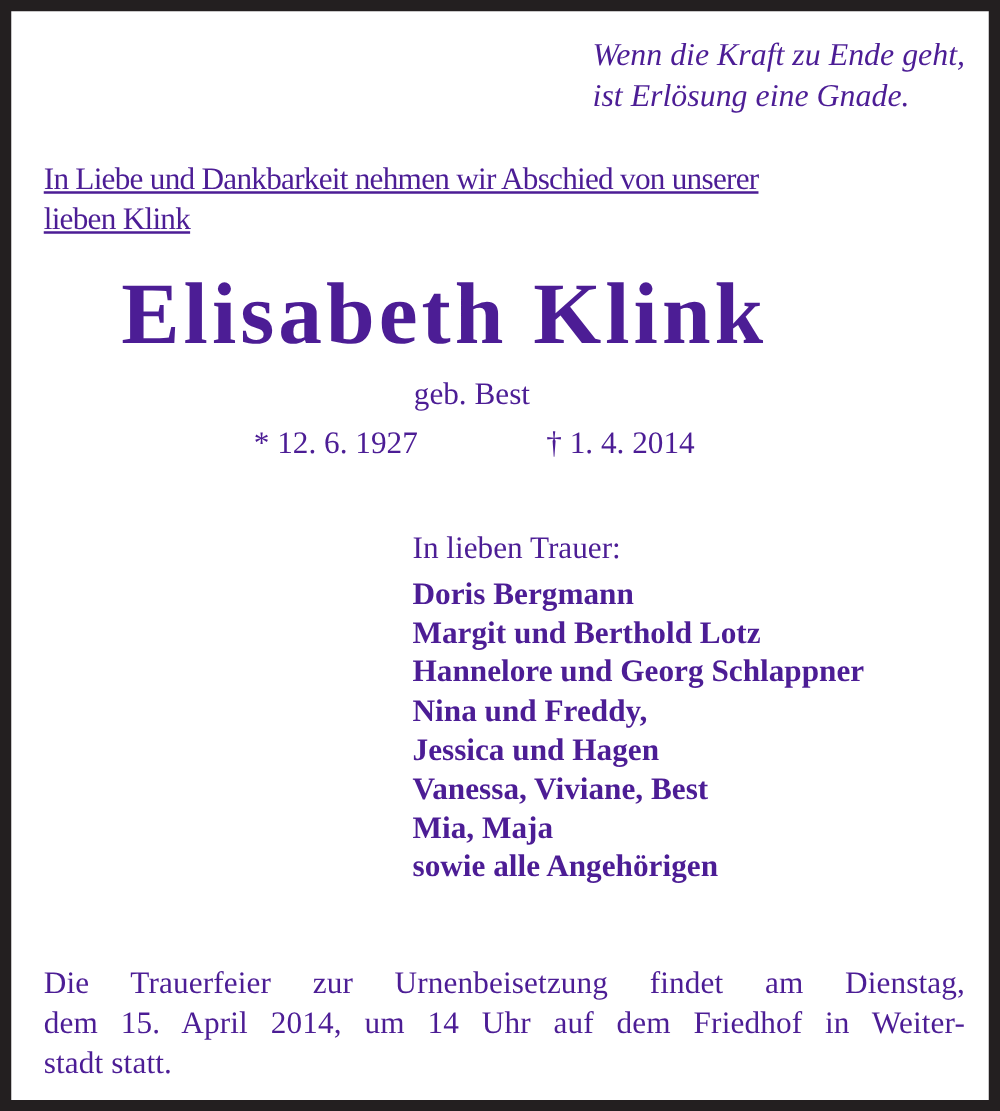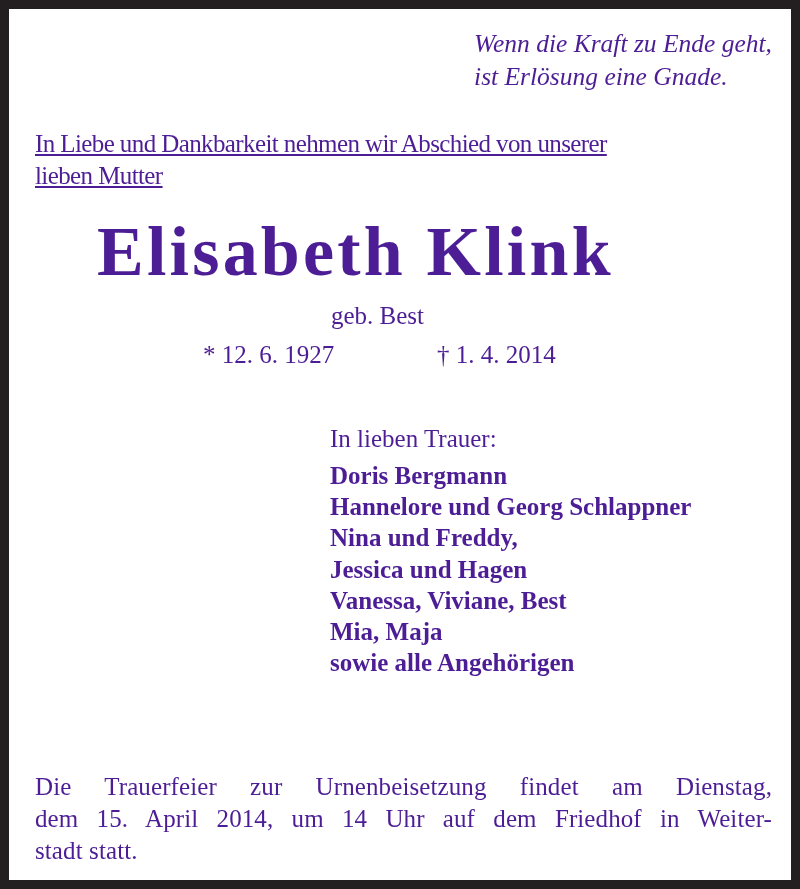--- a/index.html
+++ b/index.html
@@ -46,34 +46,35 @@
 
 <div class="frame"></div>
 
 <div class="motto serif">
   <div>Wenn die Kraft zu Ende geht,</div>
   <div>ist Erlösung eine Gnade.</div>
 </div>
 
 <div class="intro serif">
   <div>In Liebe und Dankbarkeit nehmen wir Abschied von unserer</div>
-  <div>lieben Mutter</div>
+  <div>lieben Klink</div>
 </div>
 
 <div class="name serif abs">Elisabeth Klink</div>
 
 <div class="birthname serif abs">geb. Best</div>
 
 <div class="born serif abs">* 12. 6. 1927</div>
 <div class="died serif abs">† 1. 4. 2014</div>
 
 <div class="mourners-head serif abs">In lieben Trauer:</div>
 
 <ul class="mourners serif">
   <li>Doris Bergmann</li>
+  <li>Margit und Berthold Lotz</li>
   <li>Hannelore und Georg Schlappner</li>
   <li>Nina und Freddy,</li>
   <li>Jessica und Hagen</li>
   <li>Vanessa, Viviane, Best</li>
   <li>Mia, Maja</li>
   <li>sowie alle Angehörigen</li>
 </ul>
 
 <div class="footer serif">
   <span class="j">Die Trauerfeier zur Urnenbeisetzung findet am Dienstag,</span>

